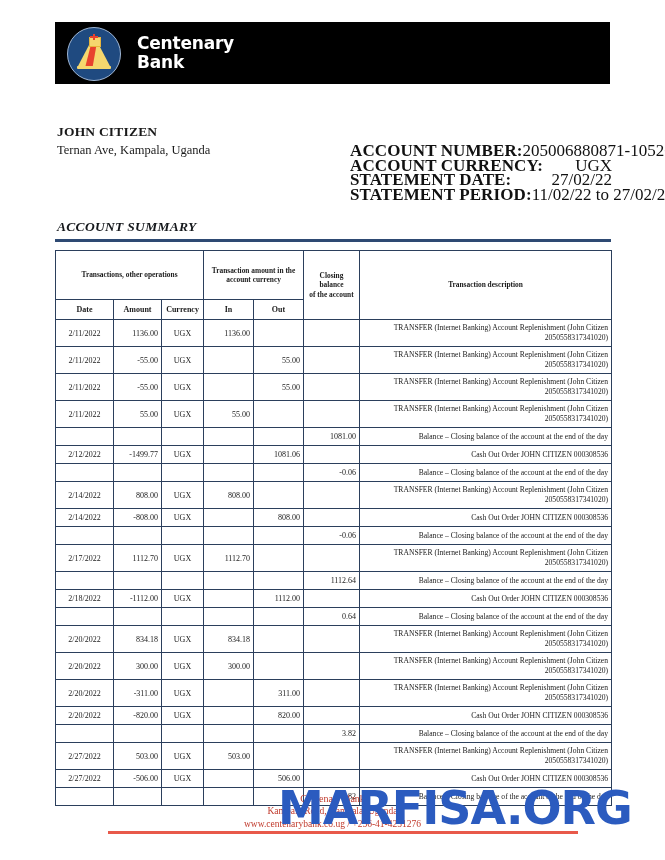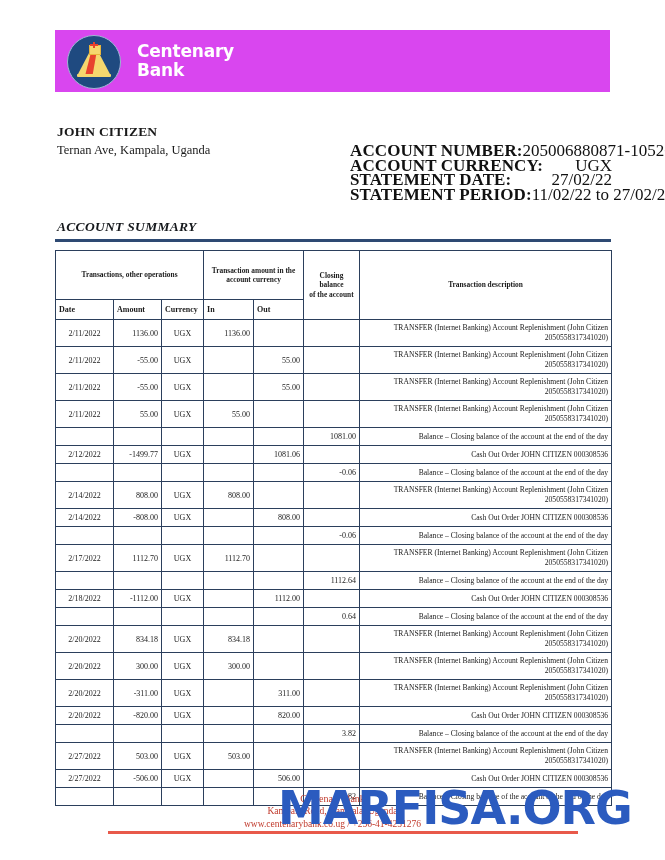--- a/index.html
+++ b/index.html
@@ -15,24 +15,23 @@
     overflow: hidden;
   }
 
   
   .header-band {
     position: absolute;
     left: 55px;
     top: 22px;
     width: 555px;
     height: 62px;
-    background: #d946ef;
+    background: #000000;
     display: flex;
     align-items: center;
-    margin-top: 8px;
   }
   .logo-wrap {
     width: 52px;
     height: 52px;
     margin-left: 12px;
     position: relative;
     flex: none;
   }
   .logo-circle {
     position: absolute;
@@ -183,21 +182,21 @@
     vertical-align: middle;
   }
   .hdr-top th {
     text-align: center;
     font-weight: bold;
     font-size: 7.4px;
     height: 44px;
     line-height: 9.5px;
   }
   .hdr-sub th {
-    text-align: left;
+    text-align: center;
     font-weight: bold;
     font-size: 8px;
     height: 15px;
     margin-top: 35px;
   }
   .c-date   { width: 58px; }
   .c-amount { width: 48px; }
   .c-curr   { width: 42px; }
   .c-in     { width: 50px; }
   .c-out    { width: 50px; }

